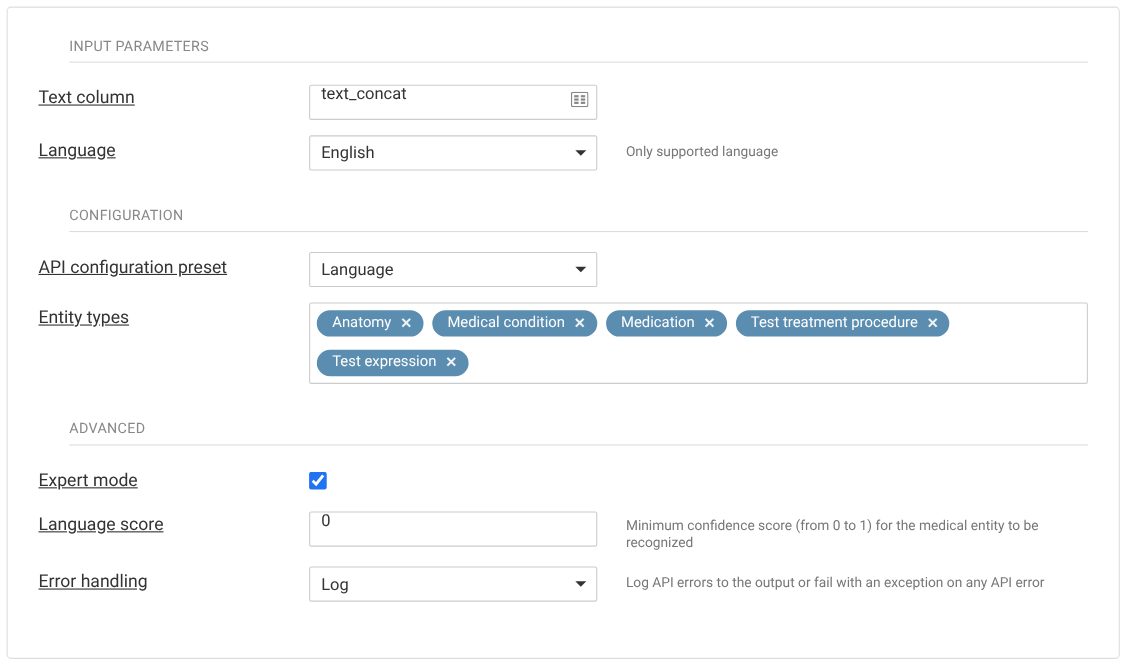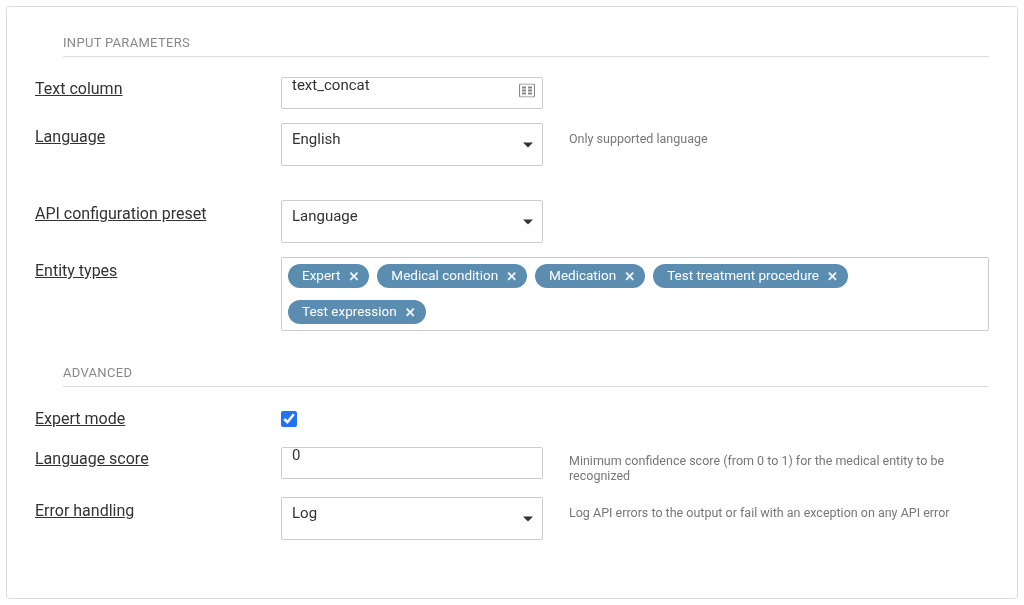--- a/index.html
+++ b/index.html
@@ -64,21 +64,21 @@
     border-radius: 2px;
     padding: 4px 30px 20px 10px;
     font-size: 15px;
     color: #333;
     background: #fff;
     font-family: inherit;
   }
   .num-input { padding-right: 10px; }
   .select {
     width: 100%;
-    height: 43px;
+    height: 32px;
     border: 1px solid #ccc;
     border-radius: 2px;
     padding: 4px 28px 4px 10px;
     font-size: 15px;
     color: #333;
     background: #fff;
     appearance: none;
     -webkit-appearance: none;
     cursor: pointer;
     font-family: inherit;
@@ -171,35 +171,36 @@
       <div class="label">Language</div>
       <div class="control">
         <div class="select" style="line-height:22px;">English</div>
         <span class="caret"></span>
       </div>
       <div class="hint">Only supported language</div>
     </div>
   </div>
 
   <div class="section">
+    <div class="section-header">CONFIGURATION</div>
 
     <div class="row">
       <div class="label">API configuration preset</div>
       <div class="control">
         <div class="select" style="line-height:22px;">Language</div>
         <span class="caret"></span>
       </div>
     </div>
 
     <div class="row">
       <div class="label">Entity types</div>
       <div class="control-wide">
         <div class="tag-box" id="entity-tags">
             <span class="tag">
-              <span>Expert</span>
+              <span>Anatomy</span>
               <span class="tag-remove">✕</span>
             </span>
             <span class="tag">
               <span>Medical condition</span>
               <span class="tag-remove">✕</span>
             </span>
             <span class="tag">
               <span>Medication</span>
               <span class="tag-remove">✕</span>
             </span>

